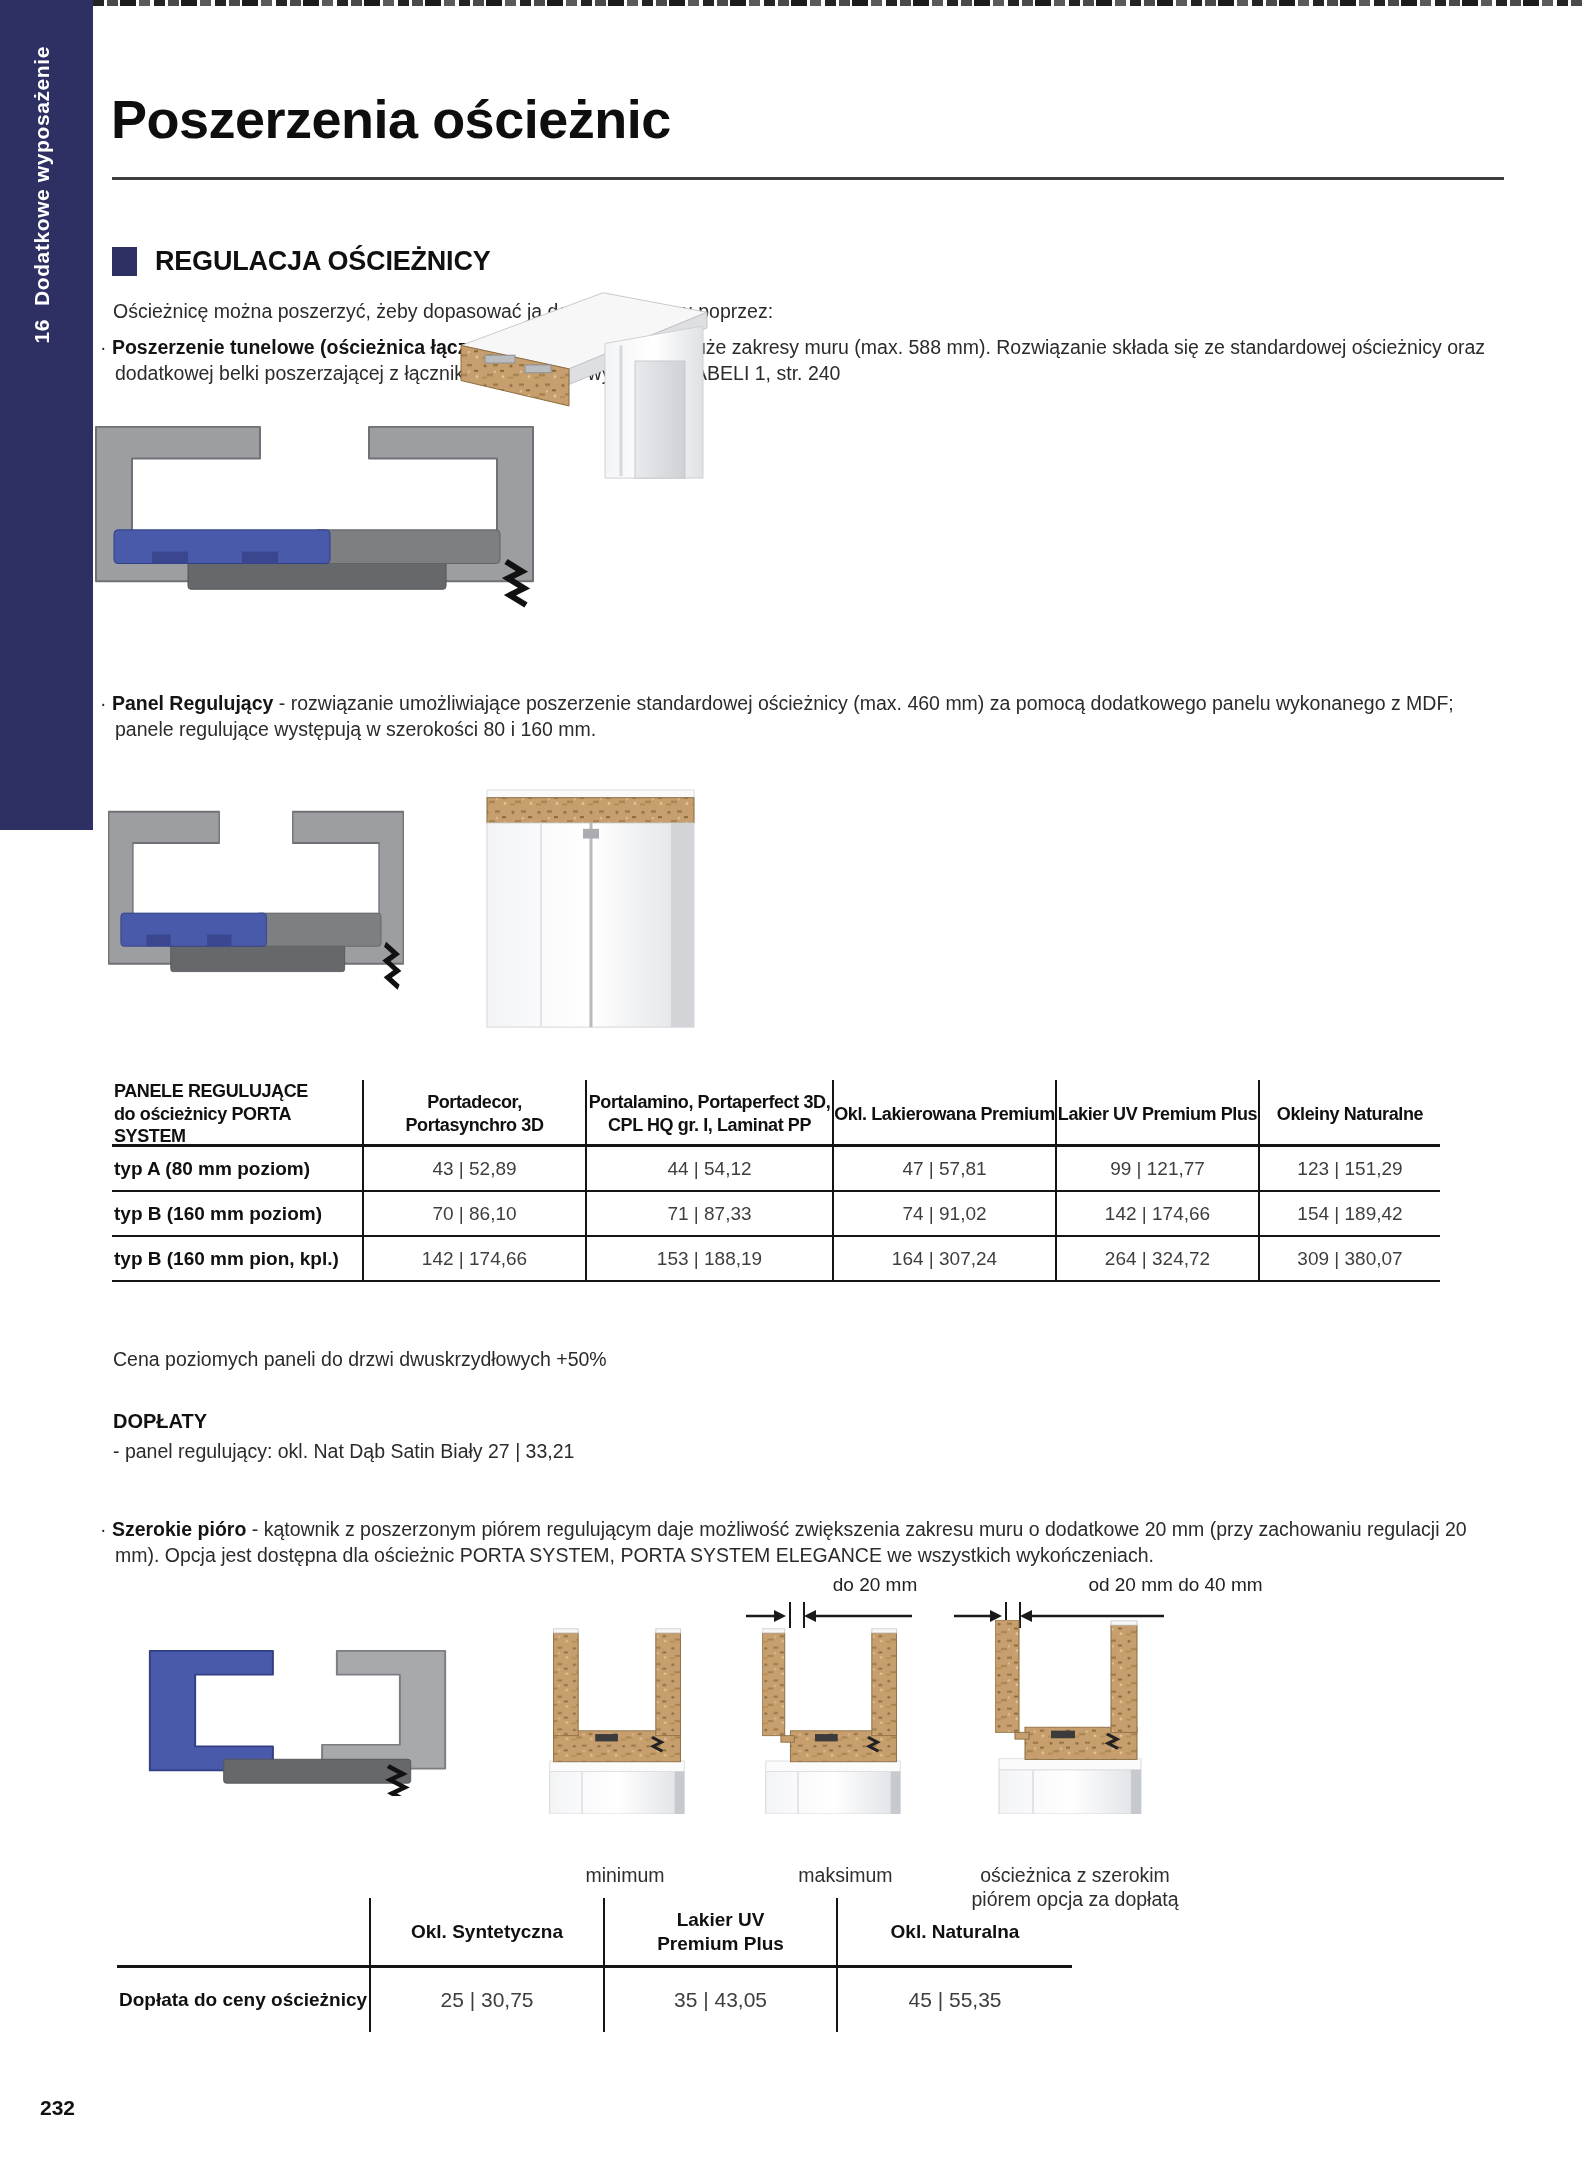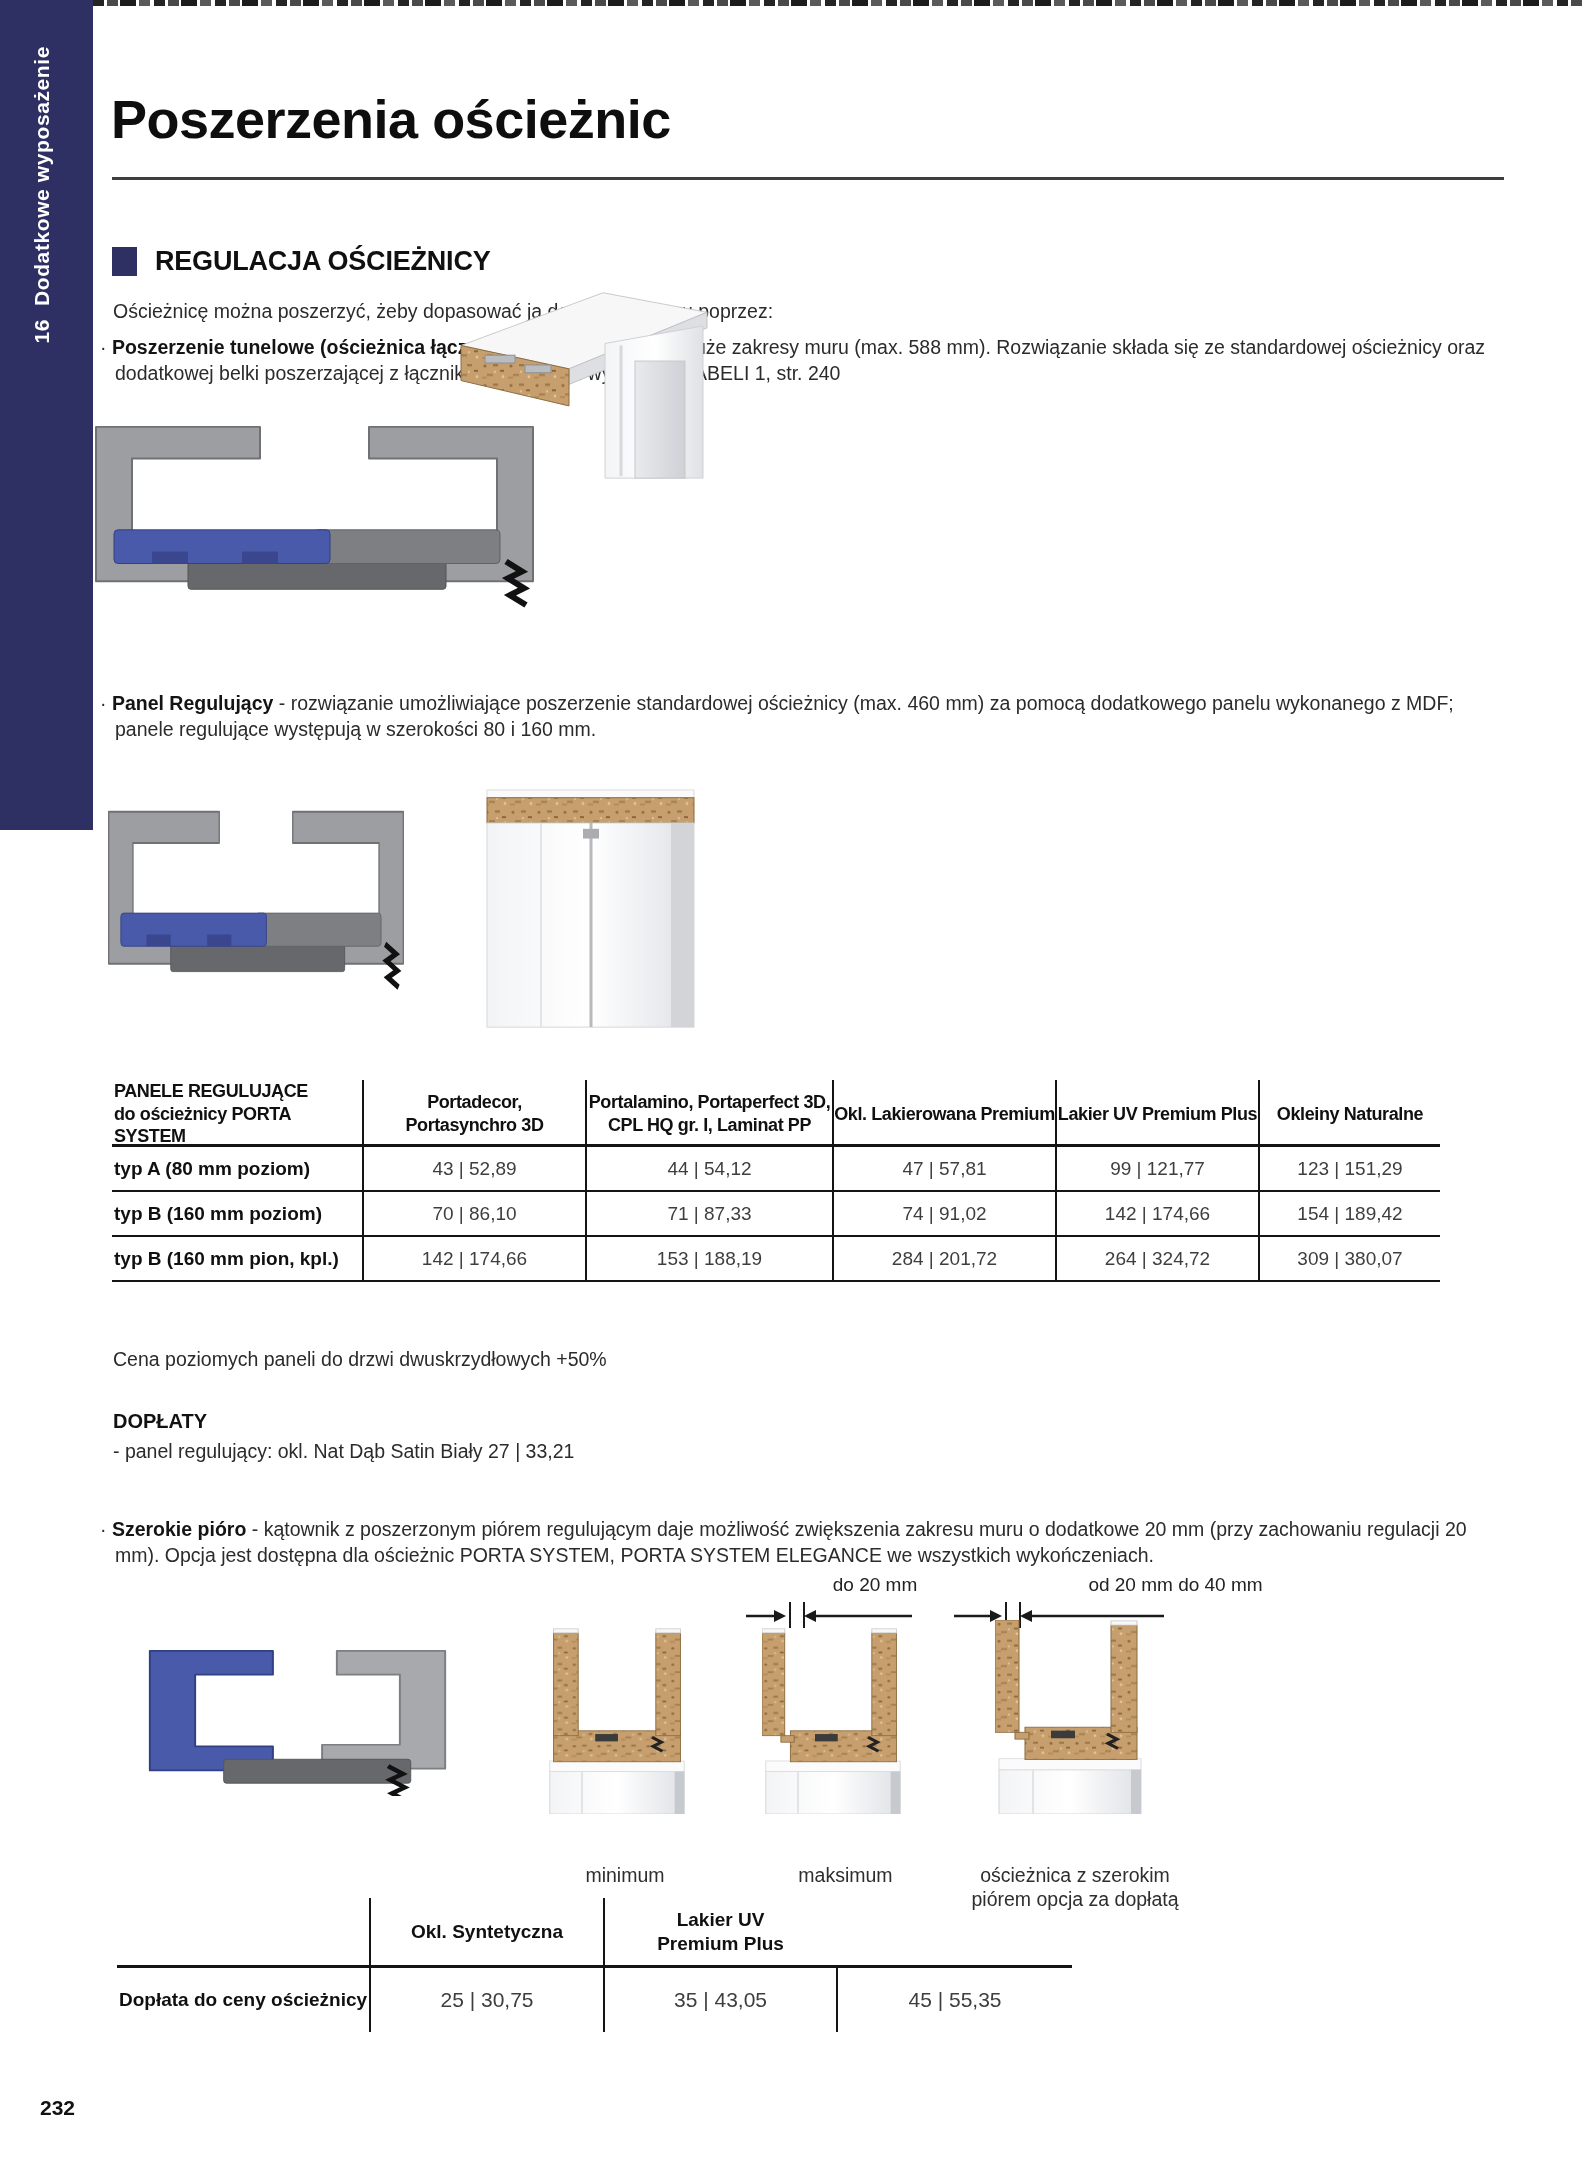--- a/index.html
+++ b/index.html
@@ -207,21 +207,21 @@
       <div class="pt-cell">70 | 86,10</div>
       <div class="pt-cell">71 | 87,33</div>
       <div class="pt-cell">74 | 91,02</div>
       <div class="pt-cell">142 | 174,66</div>
       <div class="pt-cell">154 | 189,42</div>
     </div>
     <div class="pt-row">
       <div class="pt-label">typ B (160 mm pion, kpl.)</div>
       <div class="pt-cell">142 | 174,66</div>
       <div class="pt-cell">153 | 188,19</div>
-      <div class="pt-cell">284 | 201,72</div>
+      <div class="pt-cell">164 | 307,24</div>
       <div class="pt-cell">264 | 324,72</div>
       <div class="pt-cell">309 | 380,07</div>
     </div>
   </div>
 
   <p class="footnote">Cena poziomych paneli do drzwi dwuskrzydłowych +50%</p>
 
   <p class="dop-h">DOPŁATY</p>
   <p class="dop-l">- panel regulujący: okl. Nat Dąb Satin Biały  27 | 33,21</p>
 
@@ -302,20 +302,21 @@
   <div class="caption cap2">maksimum</div>
   <div class="caption cap3">ościeżnica z szerokim
 piórem opcja za dopłatą</div>
 
   <div class="btable">
     <div class="bt-head">
       <div class="bt-hcell first"></div>
       <div class="bt-hcell">Okl. Syntetyczna</div>
       <div class="bt-hcell">Lakier UV
 Premium Plus</div>
+      <div class="bt-hcell">Okl. Naturalna</div>
     </div>
     <div class="bt-row">
       <div class="bt-label">Dopłata do ceny ościeżnicy</div>
       <div class="bt-cell">25 | 30,75</div>
       <div class="bt-cell">35 | 43,05</div>
       <div class="bt-cell">45 | 55,35</div>
     </div>
   </div>
 
   <div class="pagenum">232</div>

